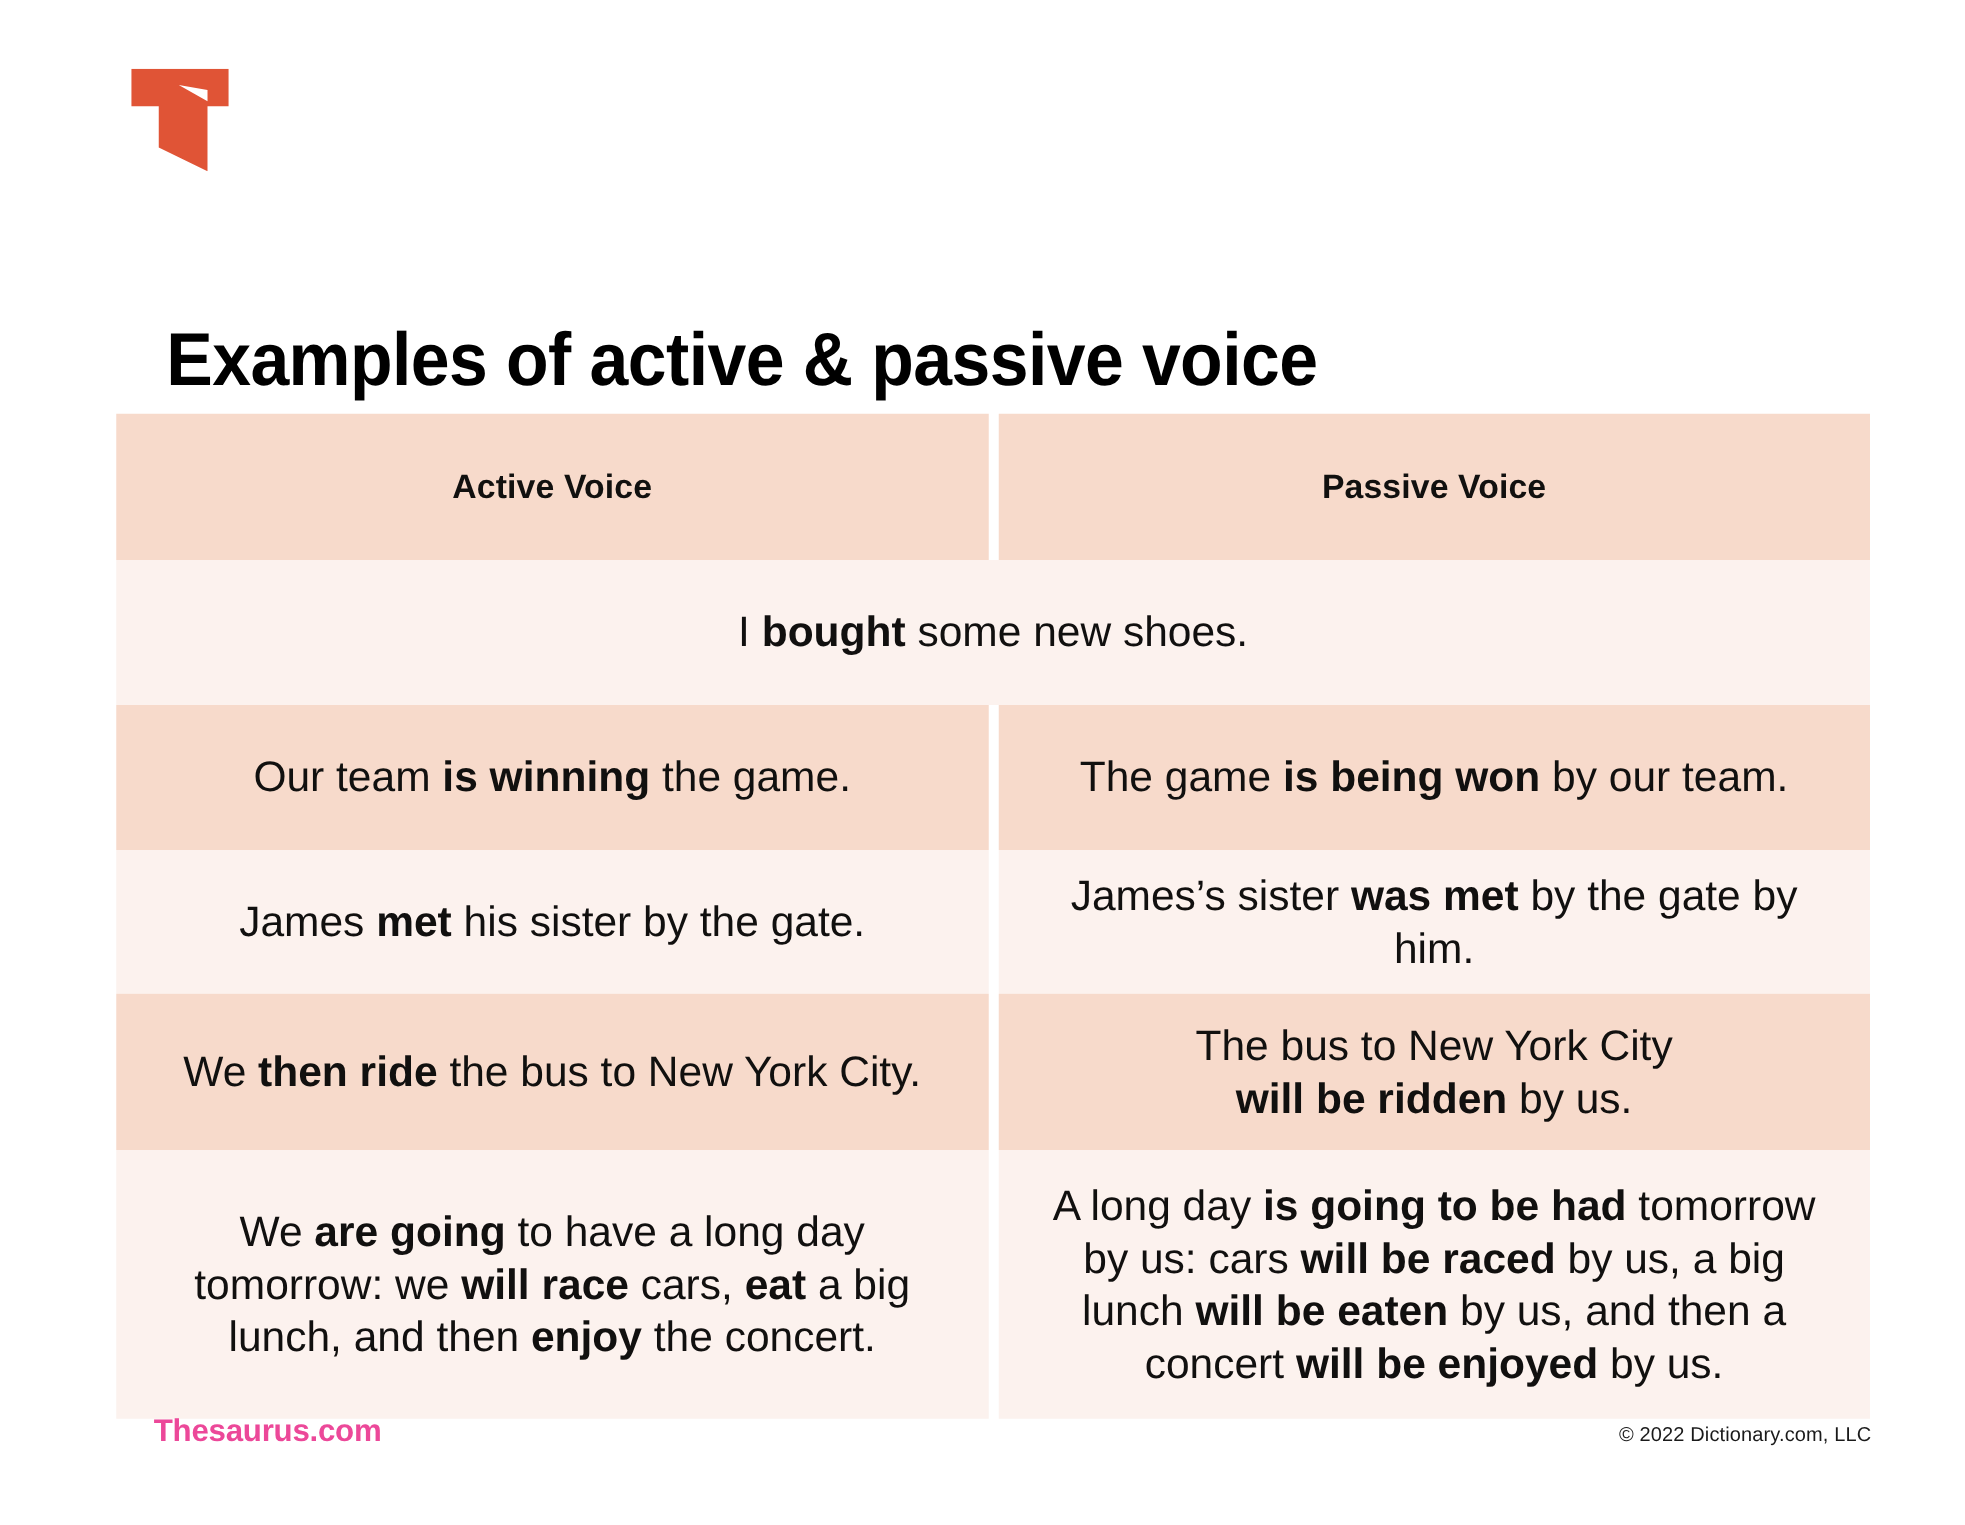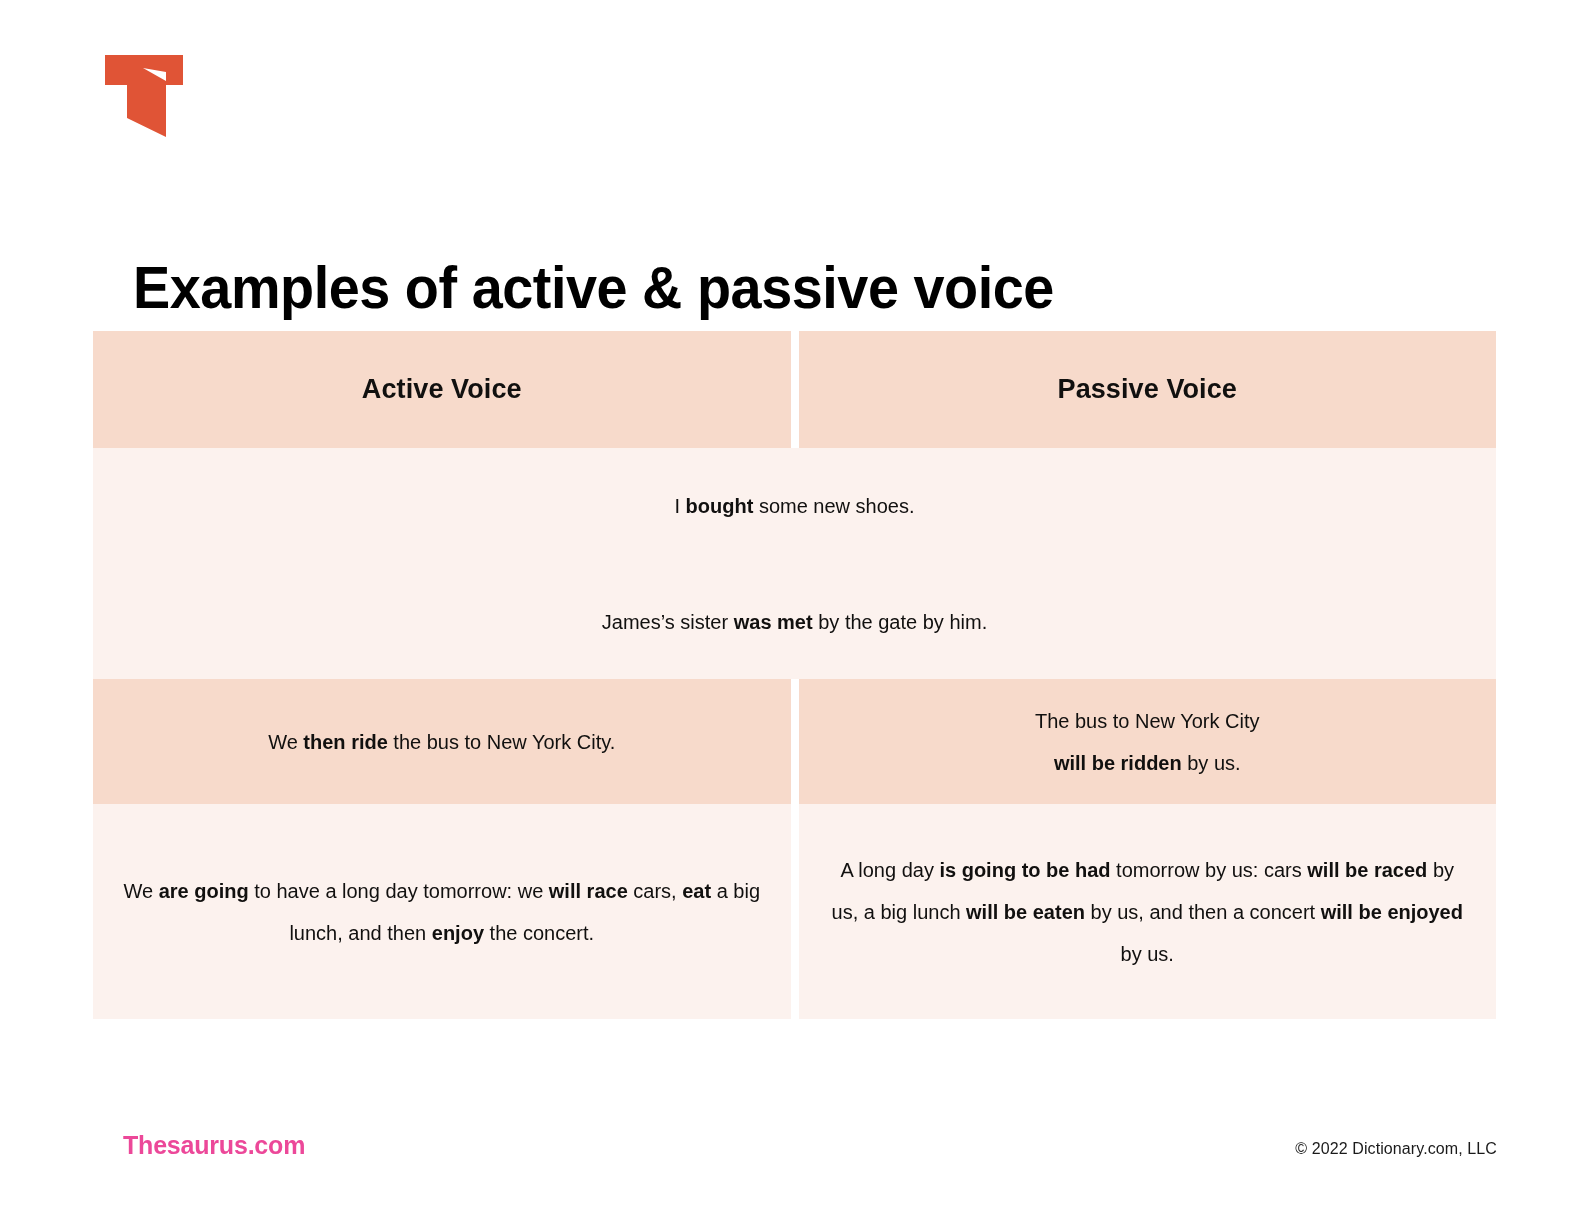--- a/index.html
+++ b/index.html
@@ -80,21 +80,21 @@
   .shade-light { background: #fcf2ee; }
 
   .head-cell {
     height: 117px;
     font-size: 27px;
     font-weight: 700;
     letter-spacing: 0.1px;
   }
 
   .body-cell {
-    font-size: 20px;
+    font-size: 34px;
     line-height: 42px;
     font-weight: 400;
   }
 
   .h-115 { height: 115px; }
   .h-116 { height: 116px; }
   .h-125 { height: 125px; }
   .h-215 { height: 215px; }
 
   .cell b {
@@ -141,22 +141,33 @@
       <div class="cell head-cell shade-dark">Active Voice</div>
       <div class="cell head-cell shade-dark">Passive Voice</div>
     </div>
 
     <div class="trow">
       <div class="cell body-cell shade-light h-116">
           <span><span>I </span><b>bought</b><span> some new shoes.</span></span>
         </div>
     </div>
 
+    <div class="trow">
+      <div class="cell body-cell shade-dark h-116">
+          <span><span>Our team </span><b>is winning</b><span> the game.</span></span>
+        </div>
+      <div class="cell body-cell shade-dark h-116">
+          <span><span>The game </span><b>is being won</b><span> by our team.</span></span>
+        </div>
+    </div>
 
     <div class="trow">
+      <div class="cell body-cell shade-light h-115">
+          <span><span>James </span><b>met</b><span> his sister by the gate.</span></span>
+        </div>
       <div class="cell body-cell shade-light h-115">
           <span><span>James’s sister </span><b>was met</b><span> by the gate by him.</span></span>
         </div>
     </div>
 
     <div class="trow">
       <div class="cell body-cell shade-dark h-125">
           <span><span>We </span><b>then ride</b><span> the bus to New York City.</span></span>
         </div>
       <div class="cell body-cell shade-dark h-125">

